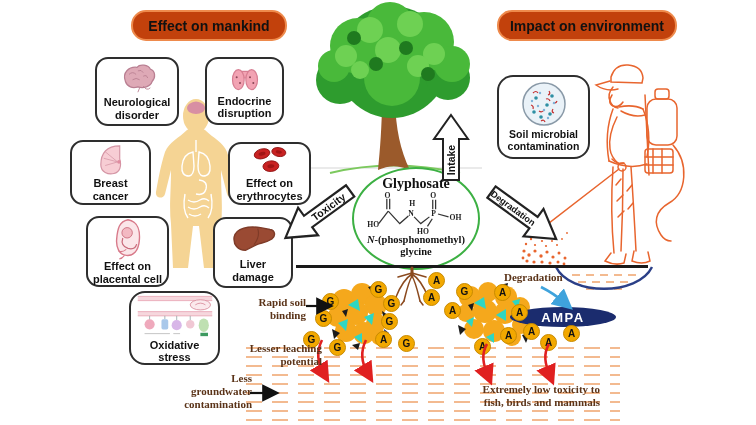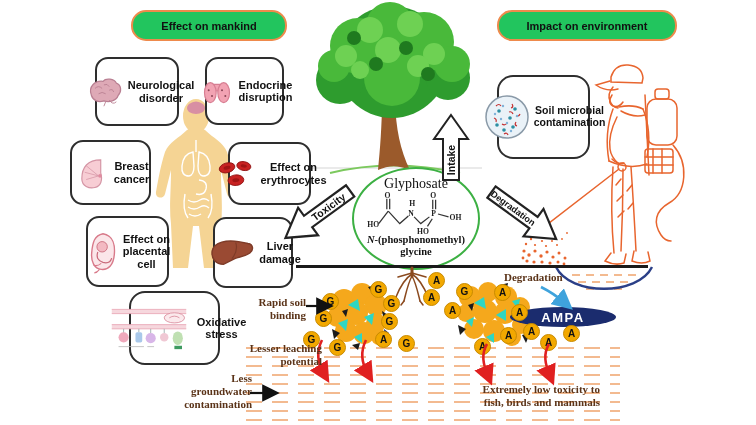--- a/index.html
+++ b/index.html
@@ -1,45 +1,45 @@
 <!DOCTYPE html>
 <html><head>
 <meta charset="utf-8">
 <style>
   html,body{margin:0;padding:0;background:#fff;}
   .canvas{position:relative;width:756px;height:425px;background:#fff;overflow:hidden;
           font-family:"Liberation Sans",sans-serif;}
   
   .hdr{position:absolute;display:flex;align-items:center;justify-content:center;
-       border:2px solid #EE8A4C;border-radius:15px;background:#22c55e;
-       font-weight:bold;font-size:11px;color:#111;}
+       border:2px solid #EE8A4C;border-radius:15px;background:#c2410c;
+       font-weight:bold;font-size:14px;color:#111;}
   
   .ebox{position:absolute;background:#fff;border:2px solid #2E2E2E;border-radius:13px;
-        display:flex;flex-direction:row;align-items:center;justify-content:center;
+        display:flex;flex-direction:column;align-items:center;justify-content:center;
         gap:2px;padding:3px;box-sizing:border-box;z-index:5;}
   .elabel{font-weight:bold;font-size:11px;line-height:1.12;text-align:center;color:#111;}
   
   .slabel{position:absolute;font-family:"Liberation Serif",serif;font-weight:bold;
           color:#5A3318;font-size:11px;line-height:1.2;text-align:right;z-index:8;}
   
   .mk{position:absolute;width:17px;height:17px;border-radius:50%;background:#F2A800;
       border:1px solid #C88A00;color:#111;font-weight:bold;font-size:10px;
       display:flex;align-items:center;justify-content:center;z-index:7;box-sizing:border-box;}
   .ampa{position:absolute;left:510px;top:307px;width:106px;height:20px;border-radius:50%;
         background:#1B2C6E;color:#ffffff;font-weight:bold;font-size:13px;letter-spacing:1.5px;
         display:flex;align-items:center;justify-content:center;z-index:7;}
   .dashes{position:absolute;left:246px;top:340px;width:374px;height:82px;z-index:1;
         background-image:
           repeating-linear-gradient(90deg, rgba(255,255,255,0) 0 16px, #fff 16px 26px),
           repeating-linear-gradient(180deg, transparent 0 7px, #F3BA90 7px 9px);}
   .gline{position:absolute;left:296px;top:265px;width:352px;height:2.5px;background:#1a1a1a;z-index:6;}
   .oval{position:absolute;left:352px;top:167px;width:128px;height:103px;border:2px solid #3CB043;
         border-radius:50%;background:#fff;z-index:5;display:flex;flex-direction:column;
         align-items:center;box-sizing:border-box;}
-  .gtitle{font-family:"Liberation Serif",serif;font-weight:normal;font-size:14px;color:#111;margin-top:7px;}
+  .gtitle{font-family:"Liberation Serif",serif;font-weight:bold;font-size:14px;color:#111;margin-top:7px;}
   .gname{font-family:"Liberation Serif",serif;font-weight:bold;font-size:10.5px;color:#111;
          text-align:center;line-height:1.15;margin-top:-2px;}
   svg{position:absolute;overflow:visible;}
   .z2{z-index:2}.z3{z-index:3}.z6{z-index:6}.z7{z-index:7}
 </style>
 </head>
 <body>
 
 <div class="canvas">
 

